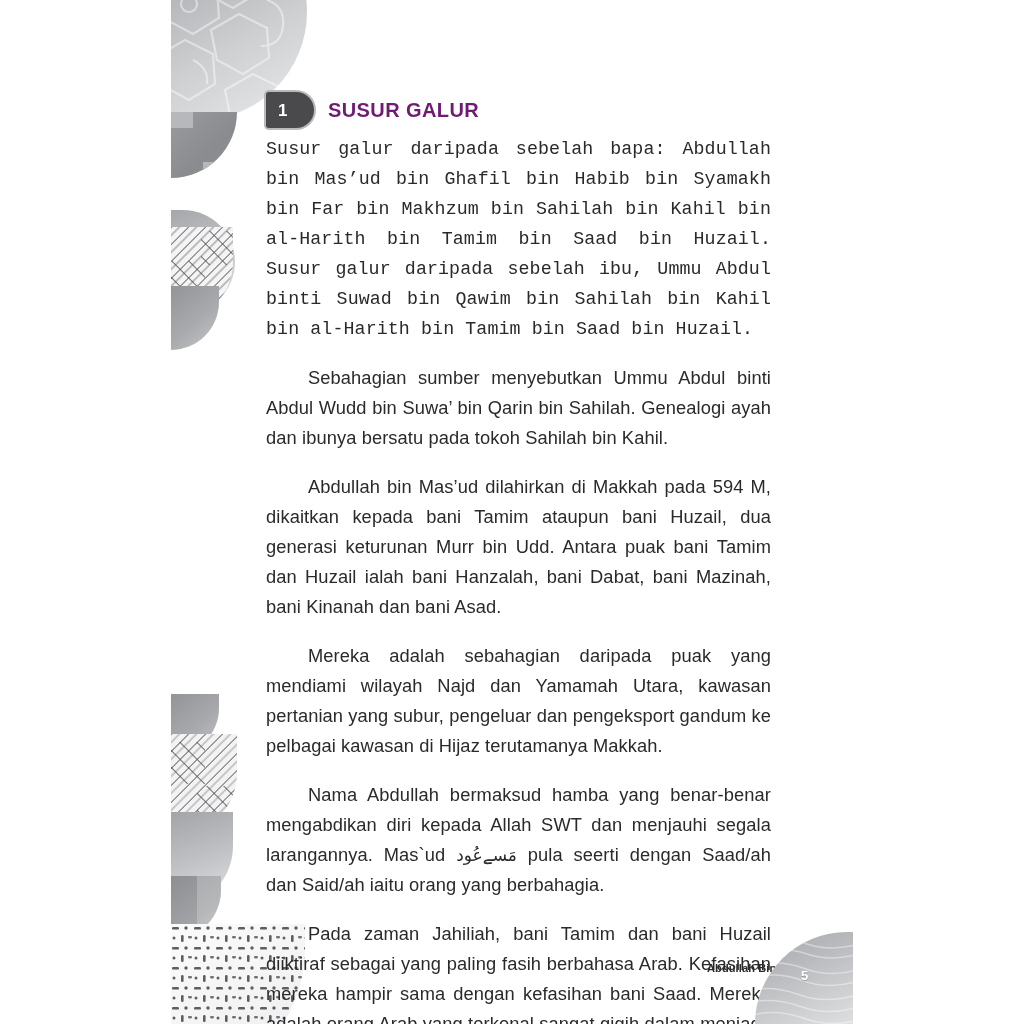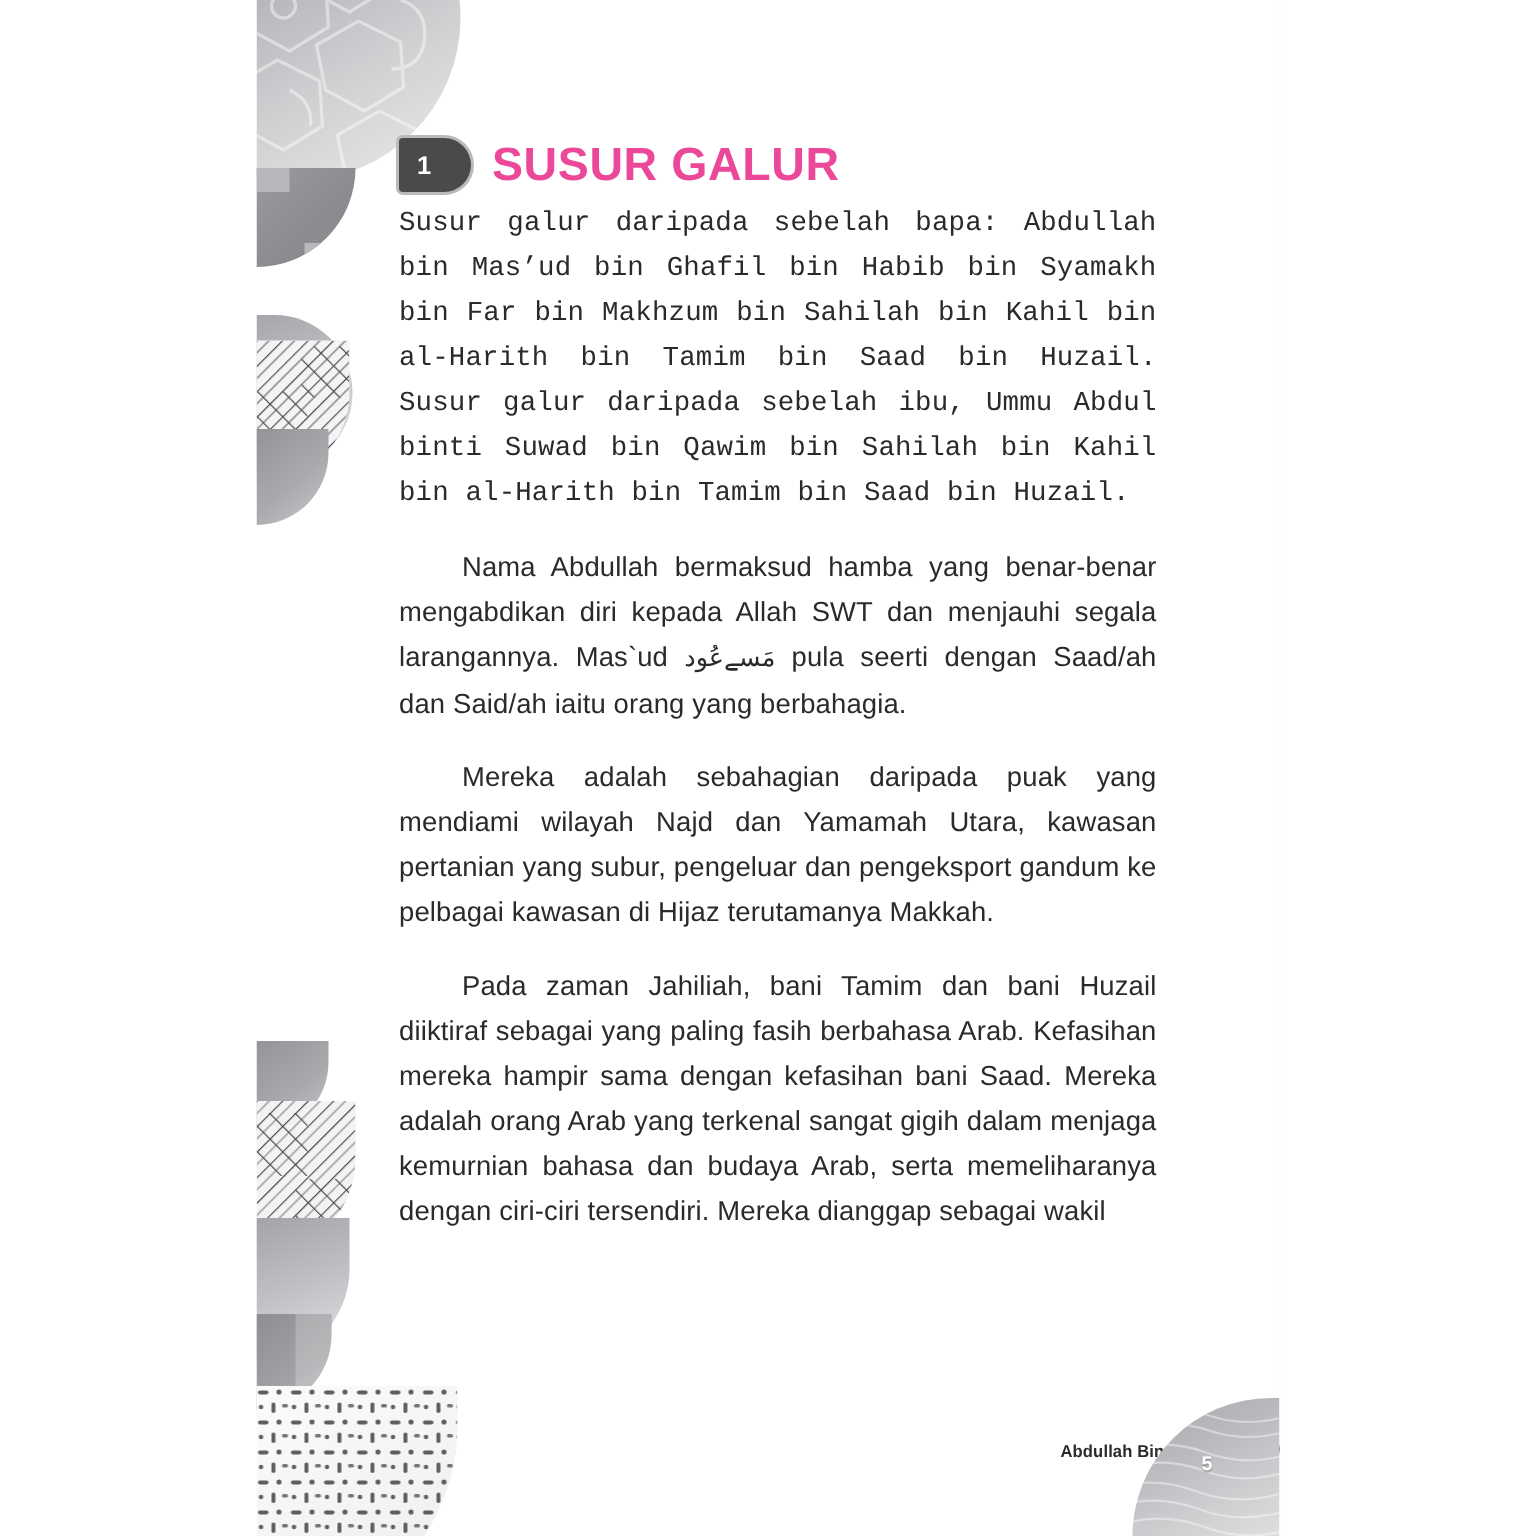--- a/index.html
+++ b/index.html
@@ -185,24 +185,24 @@
     box-sizing: border-box;
   }
   #chapter-badge .num {
     color: #ffffff;
     font-size: 17px;
     font-weight: bold;
     line-height: 1;
     letter-spacing: .5px;
   }
   #chapter-title {
-    font-size: 31px;
+    font-size: 20px;
     font-weight: bold;
     letter-spacing: .4px;
-    color: #ec4899;
+    color: #701a75;
     white-space: nowrap;
     text-align: right;
   }
 
   
   #body-text {
     position: absolute;
     top: 134px;
     left: 0;
     width: 505px;
@@ -365,25 +365,27 @@
         <div id="chapter-badge">
           <span class="num">1</span>
         </div>
         <div id="chapter-title">SUSUR GALUR</div>
       </div>
 
       <div id="body-text">
 
         <p class="para no-indent">Susur galur daripada sebelah bapa: Abdullah bin Mas’ud bin Ghafil bin Habib bin Syamakh bin Far bin Makhzum bin Sahilah bin Kahil bin al-Harith bin Tamim bin Saad bin Huzail. Susur galur daripada sebelah ibu, Ummu Abdul binti Suwad bin Qawim bin Sahilah bin Kahil bin al-Harith bin Tamim bin Saad bin Huzail.</p>
 
-
+        <p class="para indent">Sebahagian sumber menyebutkan Ummu Abdul binti Abdul Wudd bin Suwa’ bin Qarin bin Sahilah. Genealogi ayah dan ibunya bersatu pada tokoh Sahilah bin Kahil.</p>
+
+        <p class="para indent">Abdullah bin Mas’ud dilahirkan di Makkah pada 594 M, dikaitkan kepada bani Tamim ataupun bani Huzail, dua generasi keturunan Murr bin Udd. Antara puak bani Tamim dan Huzail ialah bani Hanzalah, bani Dabat, bani Mazinah, bani Kinanah dan bani Asad.</p>
+
+        <p class="para indent">Mereka adalah sebahagian daripada puak yang mendiami wilayah Najd dan Yamamah Utara, kawasan pertanian yang subur, pengeluar dan pengeksport gandum ke pelbagai kawasan di Hijaz terutamanya Makkah.</p>
 
         <p class="para indent"><span>Nama Abdullah bermaksud hamba yang benar-benar mengabdikan diri kepada Allah SWT dan menjauhi segala larangannya. Mas`ud </span><span class="arabic">مَسےعُود</span><span> pula seerti dengan Saad/ah dan Said/ah iaitu orang yang berbahagia.</span></p>
-
-        <p class="para indent">Mereka adalah sebahagian daripada puak yang mendiami wilayah Najd dan Yamamah Utara, kawasan pertanian yang subur, pengeluar dan pengeksport gandum ke pelbagai kawasan di Hijaz terutamanya Makkah.</p>
 
         <p class="para indent">Pada zaman Jahiliah, bani Tamim dan bani Huzail diiktiraf sebagai yang paling fasih berbahasa Arab. Kefasihan mereka hampir sama dengan kefasihan bani Saad. Mereka adalah orang Arab yang terkenal sangat gigih dalam menjaga kemurnian bahasa dan budaya Arab, serta memeliharanya dengan ciri-ciri tersendiri. Mereka dianggap sebagai wakil</p>
 
       </div>
     </div>
 
     <div id="footer-running">Abdullah Bin Mas’ud (594 M–652 M)</div>
 
     <div id="page-corner">
       <svg class="waves" viewBox="0 0 98 92" preserveAspectRatio="none">

